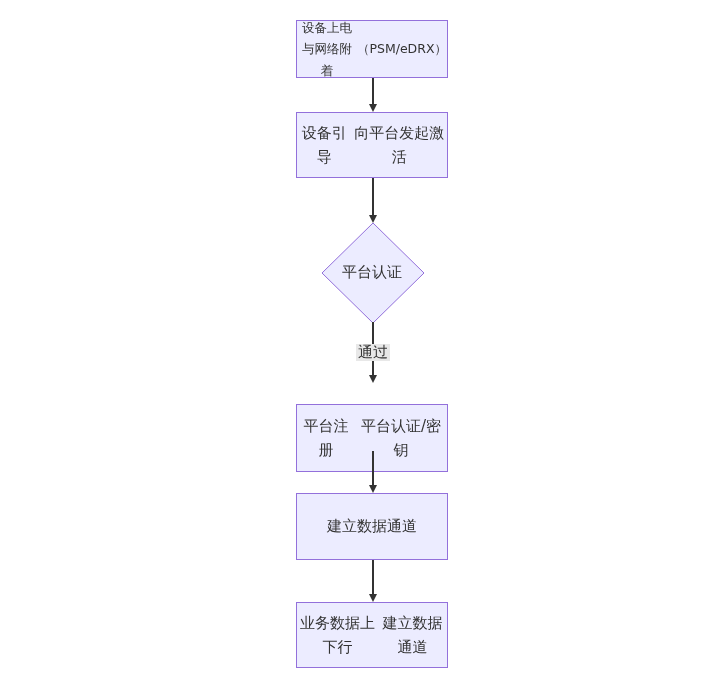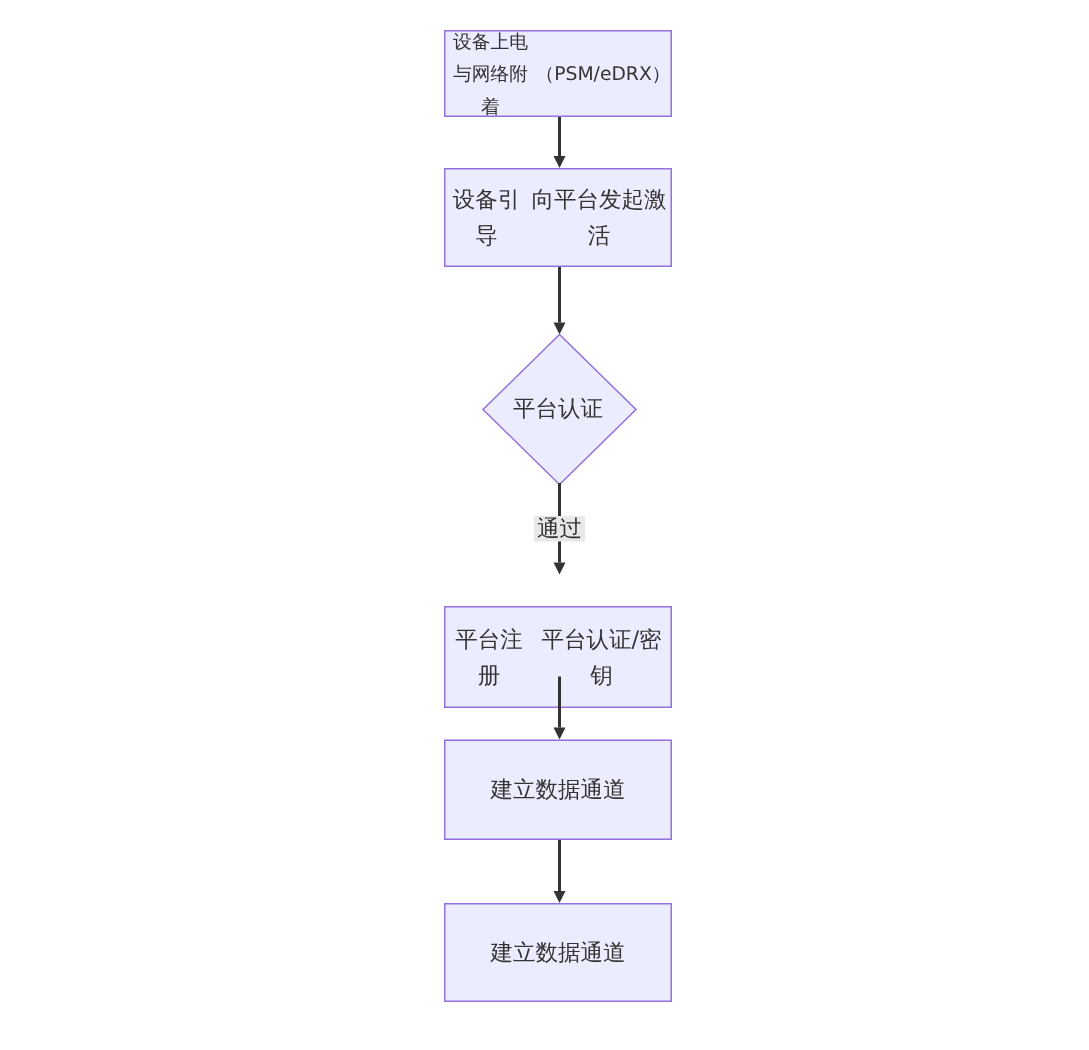--- a/index.html
+++ b/index.html
@@ -144,16 +144,17 @@
   <div class="node node-e">
     <span>建立数据通道</span>
   </div>
 
   <div class="edge edge-5">
     <div class="line"></div>
     <div class="head"></div>
   </div>
 
   <div class="node node-f">
+    <span>业务数据上下行</span>
     <span>建立数据通道</span>
   </div>
 
 </div>
 
 </body></html>

